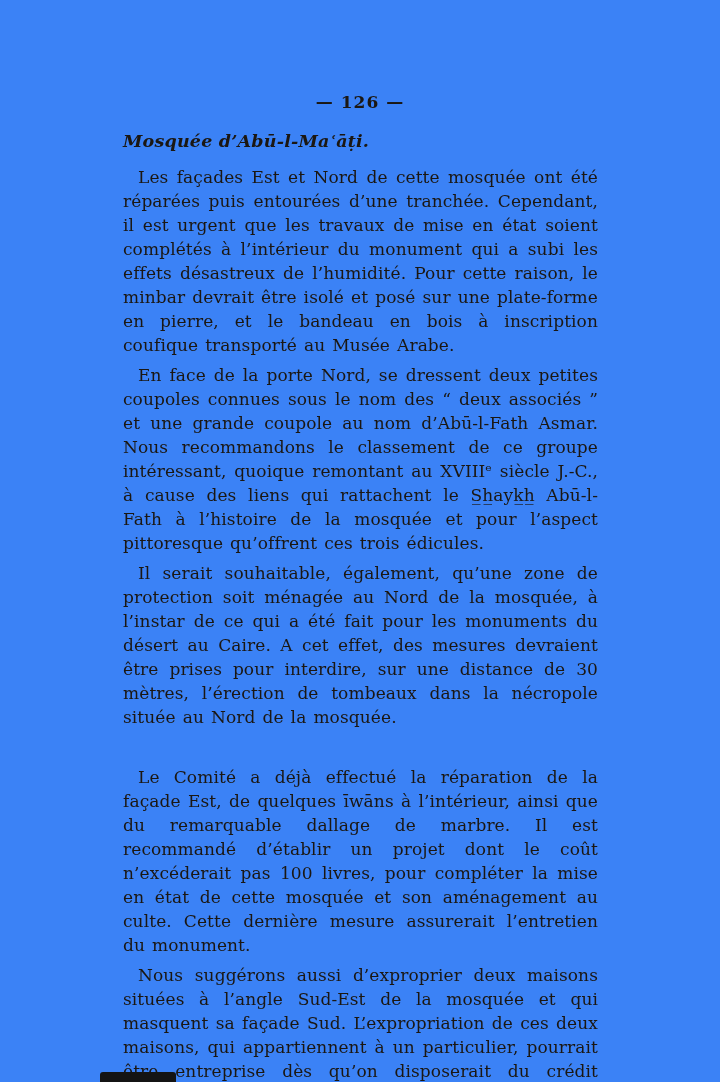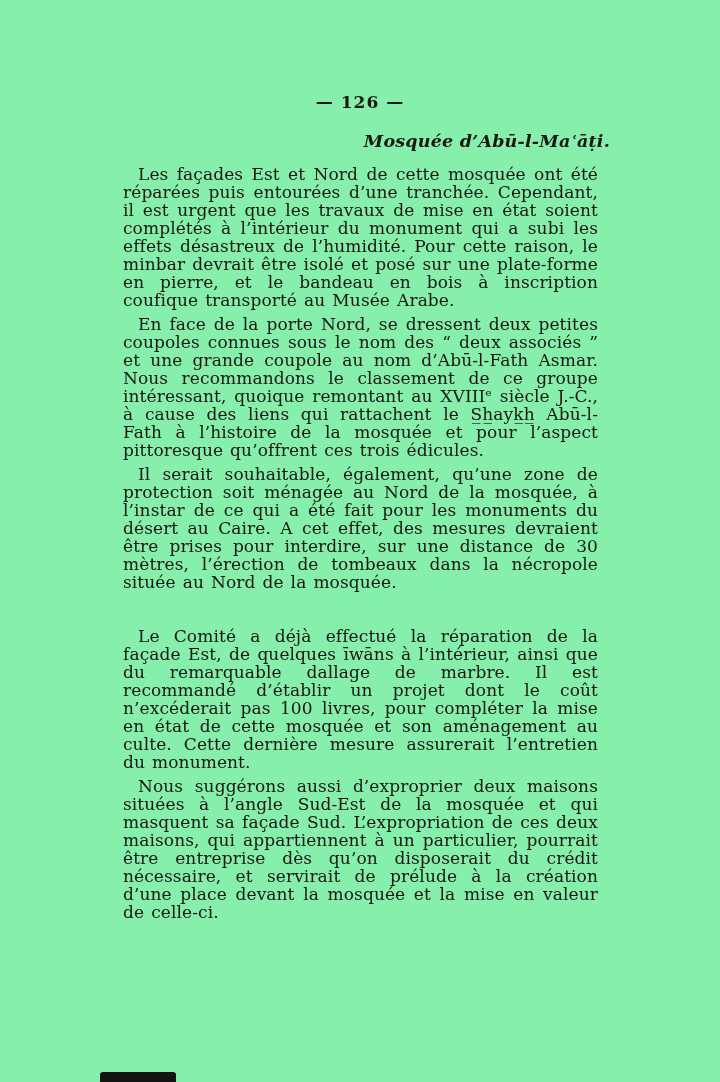--- a/index.html
+++ b/index.html
@@ -11,21 +11,21 @@
     height: 1082px;
     background: #ffffff;
     color: #1b1712;
     font-family: "DejaVu Serif", "Liberation Serif", serif;
     position: relative;
     overflow: hidden;
   }
   .book-page {
     position: absolute;
     inset: 0;
-    background: #86efac;
+    background: #3b82f6;
   }
   .page-header {
     position: absolute;
     top: 92px;
     left: 0;
     width: 720px;
     text-align: center;
   }
   .page-number {
     font-weight: bold;
@@ -38,25 +38,24 @@
     left: 123px;
     width: 487px;
   }
   .section-heading {
     font-style: italic;
     font-weight: 600;
     font-size: 17.5px;
     line-height: 22px;
     margin: 0 0 13px 0;
     letter-spacing: 0.2px;
-    text-align: right;
   }
   .paragraph {
     font-size: 17px;
-    line-height: 18px;
+    line-height: 24px;
     text-align: justify;
     text-indent: 15px;
     margin: 0 12px 6px 0;
     word-spacing: 1.5px;
     letter-spacing: 0.1px;
   }
   .section + .section {
     margin-top: 36px;
   }
   .scan-artifact {

